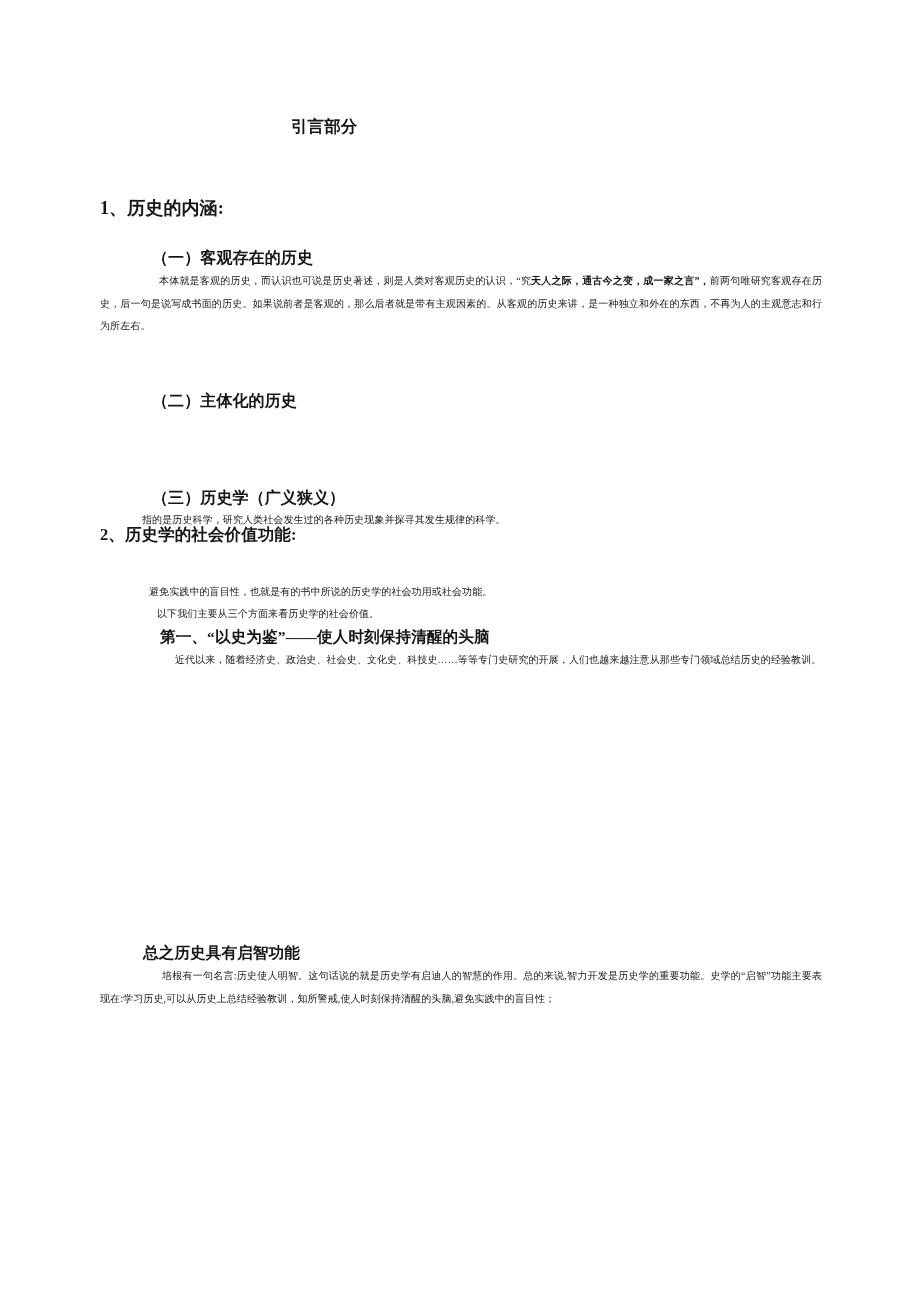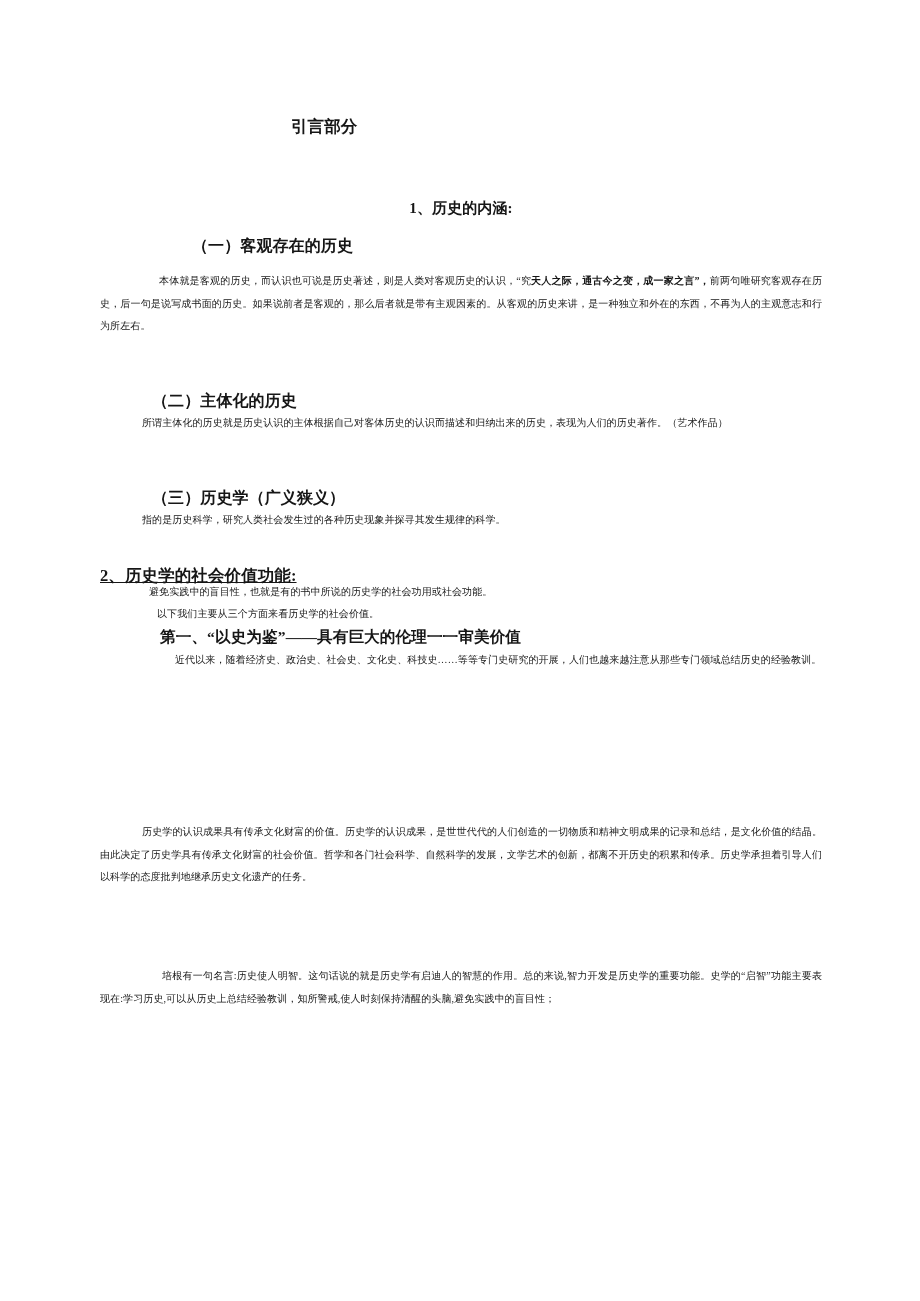--- a/index.html
+++ b/index.html
@@ -22,28 +22,28 @@
     font-size: 10px;
     line-height: 22.7px;
     text-align: justify;
     letter-spacing: 0.1px;
   }
   .heading {
     font-weight: bold;
     text-align: left;
   }
   .doc-title        { top: 116px; left: 291px; width: auto; font-size: 16.5px; font-weight: bold; }
-  .h-sec1           { top: 197px; font-size: 15px; text-align: center; }
-  .h-sub1           { top: 235px; left: 152px; width: 670px; font-size: 16px; margin-left: 40px; }
+  .h-sec1           { top: 197px; font-size: 18px; }
+  .h-sub1           { top: 247px; left: 152px; width: 670px; font-size: 16px; }
   .p-sub1           { top: 270px; text-indent: 59px; }
   .h-sub2           { top: 390px; left: 152px; width: 670px; font-size: 16px; }
   .p-sub2           { top: 412px; text-indent: 42px; }
   .h-sub3           { top: 487px; left: 152px; width: 670px; font-size: 16px; }
   .p-sub3           { top: 509px; text-indent: 42px; }
-  .h-sec2           { top: 565px; font-size: 16.5px; text-decoration: underline; }
+  .h-sec2           { top: 524px; font-size: 16.5px; }
   .p-intro1         { top: 581px; text-indent: 49px; }
   .p-intro2         { top: 603px; text-indent: 57px; }
   .h-point1         { top: 626px; text-indent: 60px; font-size: 15.6px; }
   .p-point1         { top: 649px; text-indent: 75px; }
   .h-point2         { top: 702px; text-indent: 57px; font-size: 15.6px; }
   .p-point2         { top: 725px; text-indent: 42px; }
   .h-point3         { top: 798px; text-indent: 67px; font-size: 15.6px; }
   .p-point3         { top: 821px; text-indent: 42px; }
   .h-summary        { top: 942px; text-indent: 43px; font-size: 15.6px; }
   .p-summary        { top: 965px; text-indent: 62px; }
@@ -57,37 +57,36 @@
   <div class="blk doc-title">引言部分</div>
 
   <div class="blk heading h-sec1">1、历史的内涵:</div>
 
   <div class="blk heading h-sub1">（一）客观存在的历史</div>
 
   <div class="blk p-sub1"><span>本体就是客观的历史，而认识也可说是历史著述，则是人类对客观历史的认识，“究</span><span class="run-bold">天人之际，通古今之变，成一家之言”，</span><span>前两句唯研究客观存在历史，后一句是说写成书面的历史。如果说前者是客观的，那么后者就是带有主观因素的。从客观的历史来讲，是一种独立和外在的东西，不再为人的主观意志和行为所左右。</span></div>
 
   <div class="blk heading h-sub2">（二）主体化的历史</div>
 
-  <div class="blk p-sub2">所谓主体化的历史就是历史认识的主体根据自己对客体历史的认识而描述和归纳出来的历史，表现为人们的历史著作。（艺术作品）</div>
 
   <div class="blk heading h-sub3">（三）历史学（广义狭义）</div>
 
   <div class="blk p-sub3">指的是历史科学，研究人类社会发生过的各种历史现象并探寻其发生规律的科学。</div>
 
   <div class="blk heading h-sec2">2、历史学的社会价值功能:</div>
 
   <div class="blk p-intro1">避免实践中的盲目性，也就是有的书中所说的历史学的社会功用或社会功能。</div>
 
   <div class="blk p-intro2">以下我们主要从三个方面来看历史学的社会价值。</div>
 
-  <div class="blk heading h-point1">第一、“以史为鉴”——具有巨大的伦理一一审美价值</div>
+  <div class="blk heading h-point1">第一、“以史为鉴”——使人时刻保持清醒的头脑</div>
 
   <div class="blk p-point1">近代以来，随着经济史、政治史、社会史、文化史、科技史……等等专门史研究的开展，人们也越来越注意从那些专门领域总结历史的经验教训。</div>
 
 
 
 
-  <div class="blk p-point3">历史学的认识成果具有传承文化财富的价值。历史学的认识成果，是世世代代的人们创造的一切物质和精神文明成果的记录和总结，是文化价值的结晶。由此决定了历史学具有传承文化财富的社会价值。哲学和各门社会科学、自然科学的发展，文学艺术的创新，都离不开历史的积累和传承。历史学承担着引导人们以科学的态度批判地继承历史文化遗产的任务。</div>
 
+  <div class="blk heading h-summary">总之历史具有启智功能</div>
 
   <div class="blk p-summary">培根有一句名言:历史使人明智。这句话说的就是历史学有启迪人的智慧的作用。总的来说,智力开发是历史学的重要功能。史学的“启智”功能主要表现在:学习历史,可以从历史上总结经验教训，知所警戒,使人时刻保持清醒的头脑,避免实践中的盲目性；</div>
 
 </div>
 
 </body></html>

